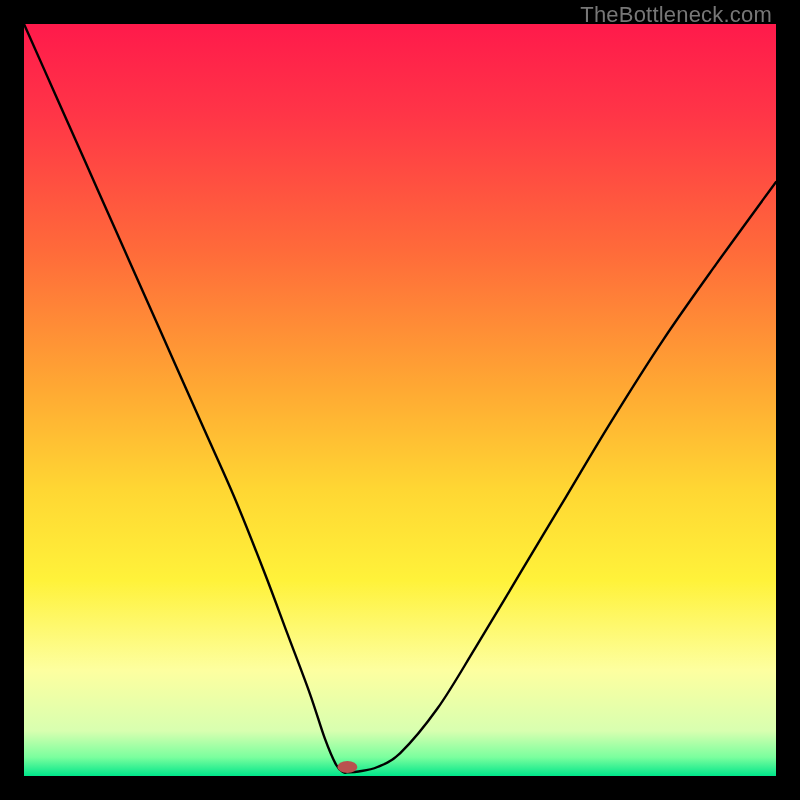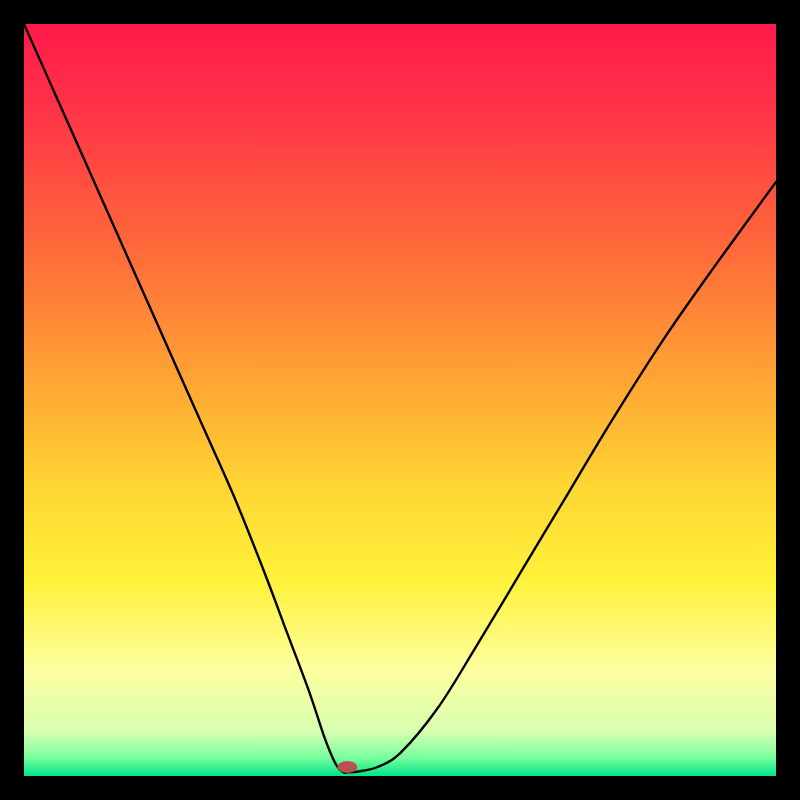--- a/index.html
+++ b/index.html
@@ -35,20 +35,21 @@
     font-weight: 500;
     user-select: none;
   }
   svg { display: block; }
 </style>
 </head>
 <body>
 
 <div class="frame">
 
+  <div class="watermark">TheBottleneck.com</div>
 
   <div class="plot">
     <svg id="chart-svg" width="752" height="752" viewBox="0 0 752 752">
       <defs>
         <linearGradient id="bg-grad" x1="0" y1="0" x2="0" y2="1">
             <stop offset="0.00%" stop-color="#ff1a4b"></stop>
             <stop offset="12.00%" stop-color="#ff3547"></stop>
             <stop offset="30.00%" stop-color="#ff6a3a"></stop>
             <stop offset="48.00%" stop-color="#ffa733"></stop>
             <stop offset="62.00%" stop-color="#ffd733"></stop>

